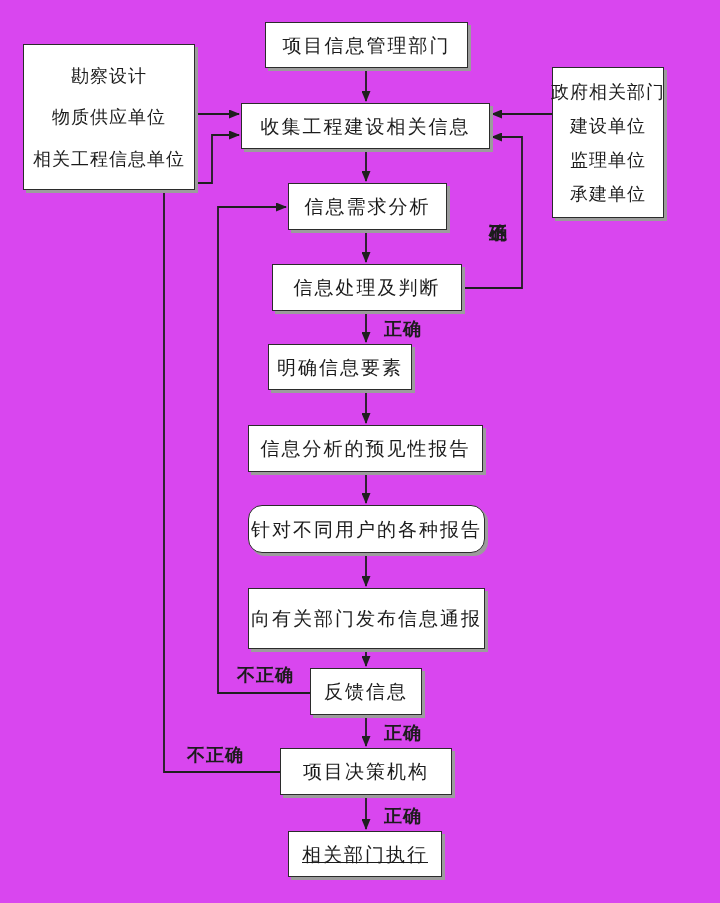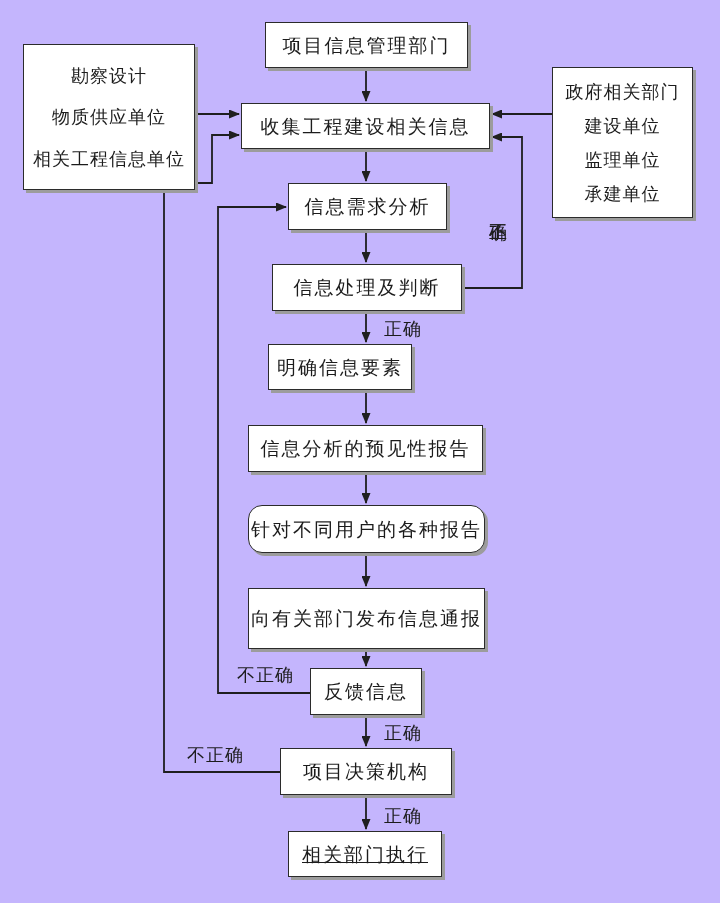--- a/index.html
+++ b/index.html
@@ -5,21 +5,21 @@
   html, body {
     margin: 0;
     padding: 0;
     background: #ffffff;
     font-family: "DejaVu Sans", sans-serif;
   }
   #canvas {
     position: relative;
     width: 720px;
     height: 903px;
-    background: #c4b5fd;
+    background: #d946ef;
     overflow: hidden;
   }
   #connector-layer {
     position: absolute;
     left: 0; top: 0;
     width: 720px; height: 903px;
   }
   .node {
     position: absolute;
     box-sizing: border-box;
@@ -41,20 +41,21 @@
     justify-content: space-evenly;
     font-size: 18px;
     letter-spacing: 1px;
   }
   .edge-label {
     position: absolute;
     color: #1c1c1c;
     font-size: 18px;
     letter-spacing: 1px;
     white-space: nowrap;
+    font-weight: bold;
   }
   .edge-label.vertical {
     writing-mode: vertical-rl;
     text-orientation: upright;
     letter-spacing: 0;
     line-height: 1;
   }
   .line-span { display: block; }
 </style>
 </head>
@@ -88,21 +89,21 @@
   </svg>
 
   <div class="node" style="left:265px; top:22px; width:203px; height:46px;">项目信息管理部门</div>
 
   <div class="node multi" style="left:23px; top:44px; width:172px; height:146px;">
     <span class="line-span">勘察设计</span>
     <span class="line-span">物质供应单位</span>
     <span class="line-span">相关工程信息单位</span>
   </div>
 
-  <div class="node multi" style="left:552px; top:67px; width:141px; height:151px;text-align:right;">
+  <div class="node multi" style="left:552px; top:67px; width:112px; height:151px;text-align:right;">
     <span class="line-span">政府相关部门</span>
     <span class="line-span">建设单位</span>
     <span class="line-span">监理单位</span>
     <span class="line-span">承建单位</span>
   </div>
 
   <div class="node" style="left:288px; top:183px; width:159px; height:47px;">信息需求分析</div>
 
   <div class="node" style="left:241px; top:103px; width:249px; height:46px;">收集工程建设相关信息</div>
 

